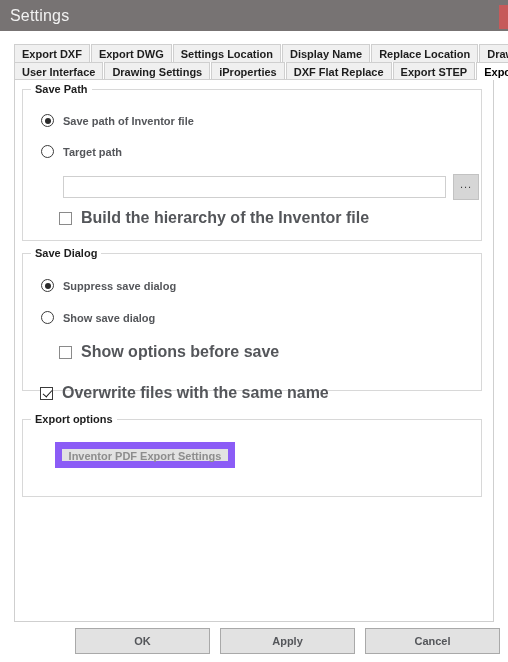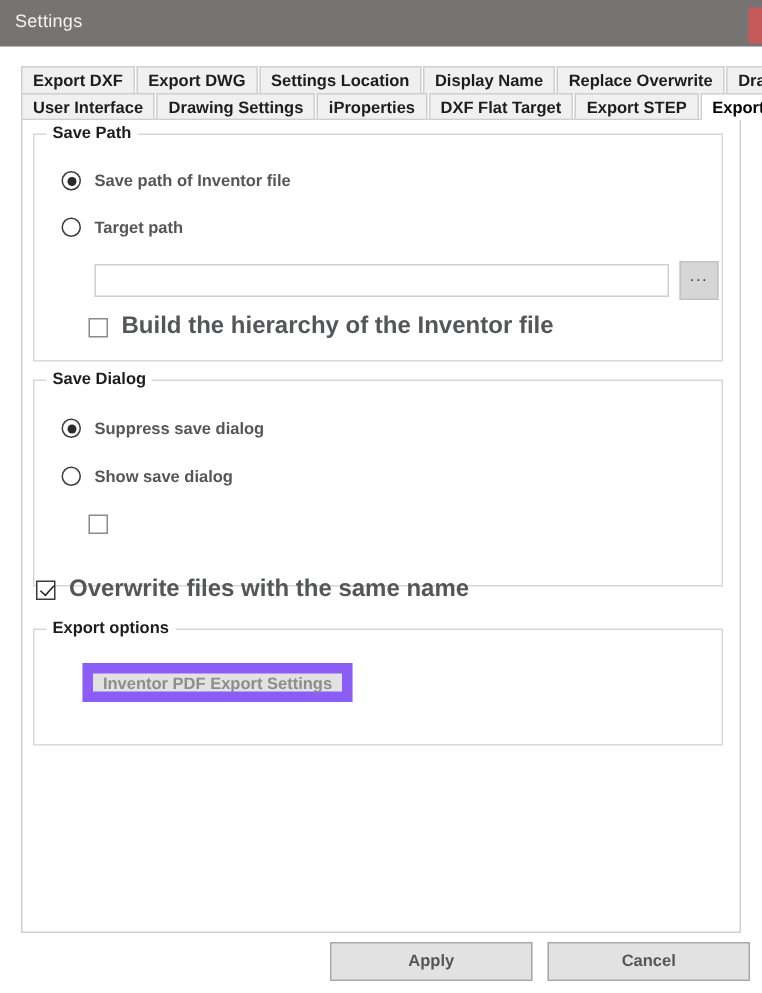--- a/index.html
+++ b/index.html
@@ -18,21 +18,21 @@
   
   #titlebar {
     position: absolute;
     left: 0; top: 0;
     width: 508px; height: 31px;
     background: #777373;
   }
   #titlebar-text {
     position: absolute;
     left: 10px; top: 7px;
-    font-size: 12px;
+    font-size: 16px;
     color: #f2f2f2;
     letter-spacing: .2px;
     white-space: nowrap;
   }
   #close-button {
     position: absolute;
     right: 0px; top: 5px;
     width: 9px; height: 24px;
     background: #c65a5a;
     cursor: pointer;
@@ -257,28 +257,28 @@
   <div id="titlebar-text">Settings</div>
   <div id="close-button"></div>
 </div>
 
 <div id="tabstrip">
   <div class="tabrow row1">
     <div class="tab">Export DXF</div>
     <div class="tab">Export DWG</div>
     <div class="tab">Settings Location</div>
     <div class="tab">Display Name</div>
-    <div class="tab">Replace Overwrite</div>
+    <div class="tab">Replace Location</div>
     <div class="tab">Drawing functions</div>
   </div>
   <div class="tabrow row2">
     <div class="tab">User Interface</div>
     <div class="tab">Drawing Settings</div>
     <div class="tab">iProperties</div>
-    <div class="tab">DXF Flat Target</div>
+    <div class="tab">DXF Flat Replace</div>
     <div class="tab">Export STEP</div>
     <div class="tab active">Export PDF</div>
   </div>
 </div>
 
 <div id="panel">
 
   <div class="groupbox" id="group-save-path">
     <div class="group-title">Save Path</div>
 
@@ -310,31 +310,33 @@
       <span class="radio-label">Suppress save dialog</span>
     </div>
 
     <div class="radio-row" style="left:18px; top:57px;">
       <span class="radio"></span>
       <span class="radio-label">Show save dialog</span>
     </div>
 
     <div class="check-row" style="left:36px; top:89px;">
       <span class="checkbox"></span>
-    </div>
-  </div>
-
-  <div class="check-row" style="left:9px; top:304px;">
+      <span class="check-label">Show options before save</span>
+    </div>
+  </div>
+
+  <div class="check-row" style="left:25px; top:304px;">
     <span class="checkbox checked"></span>
     <span class="check-label">Overwrite files with the same name</span>
   </div>
 
   <div class="groupbox" id="group-export-opts">
     <div class="group-title">Export options</div>
     <button id="inventor-settings-button">Inventor PDF Export Settings</button>
   </div>
 
 </div>
 
 <div id="buttonbar">
+  <button class="dlg-button" id="ok-button">OK</button>
   <button class="dlg-button" id="apply-button">Apply</button>
   <button class="dlg-button" id="cancel-button">Cancel</button>
 </div>
 
 </body></html>

